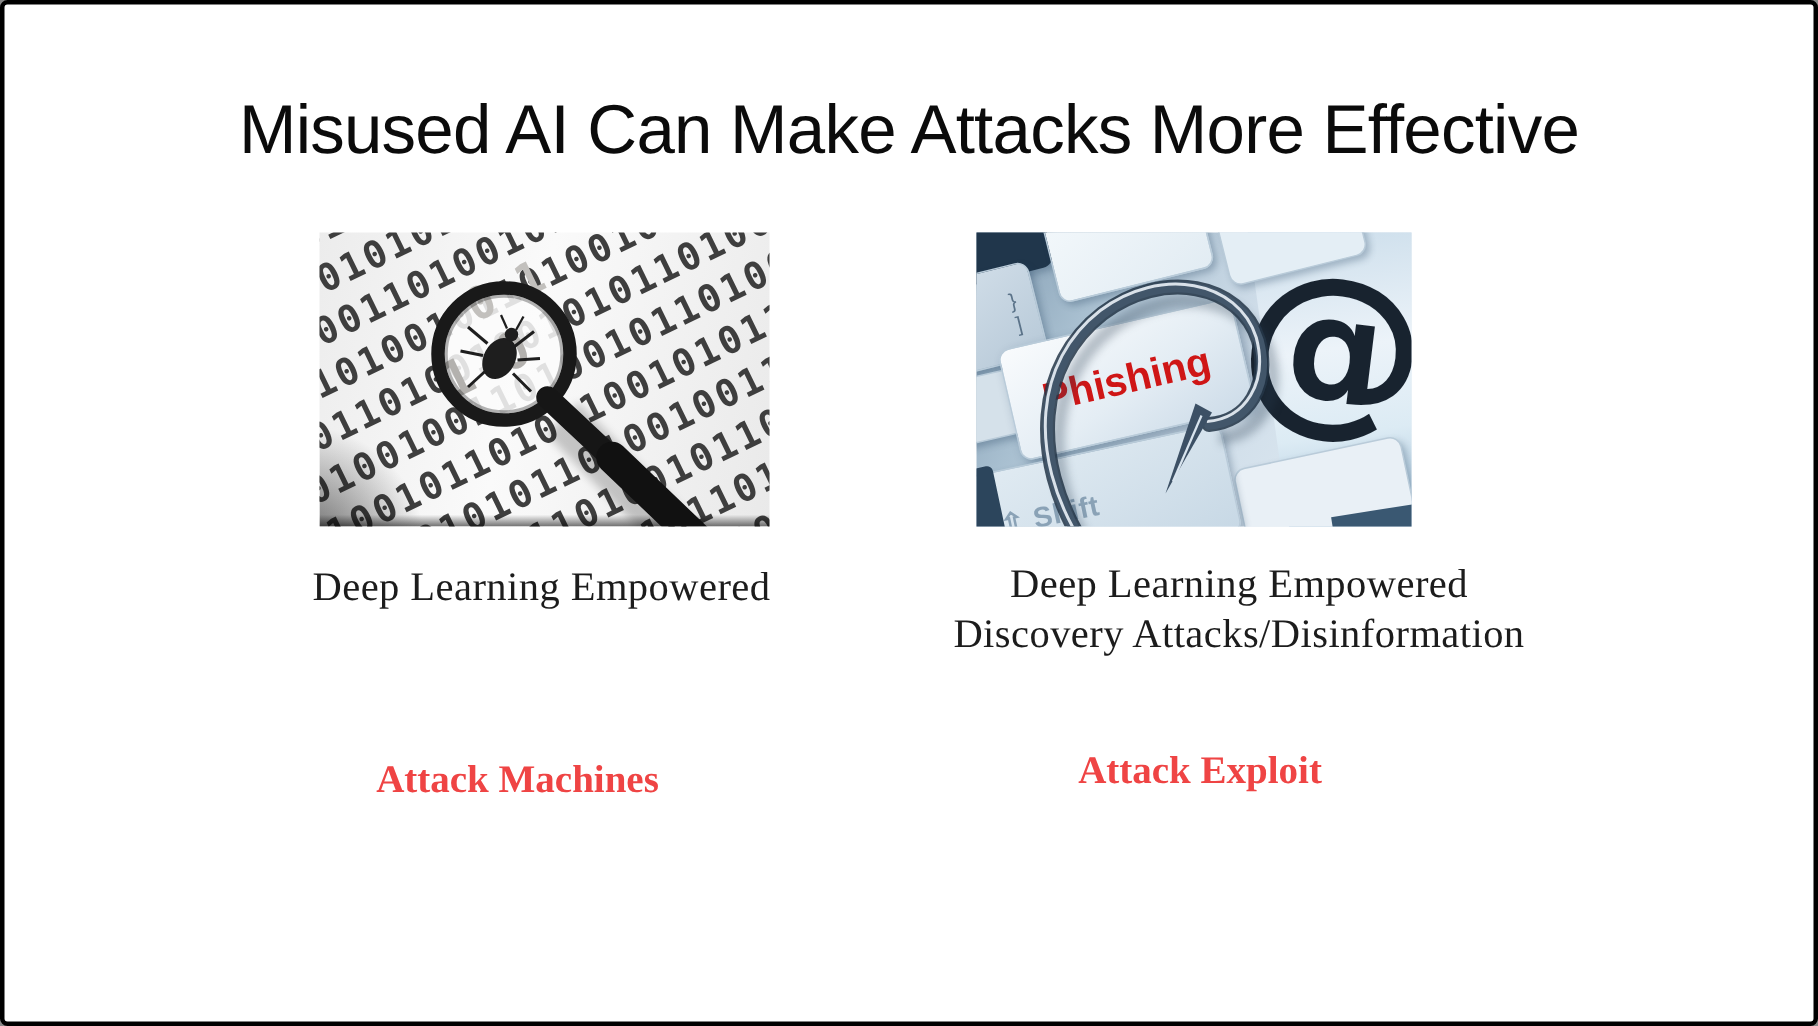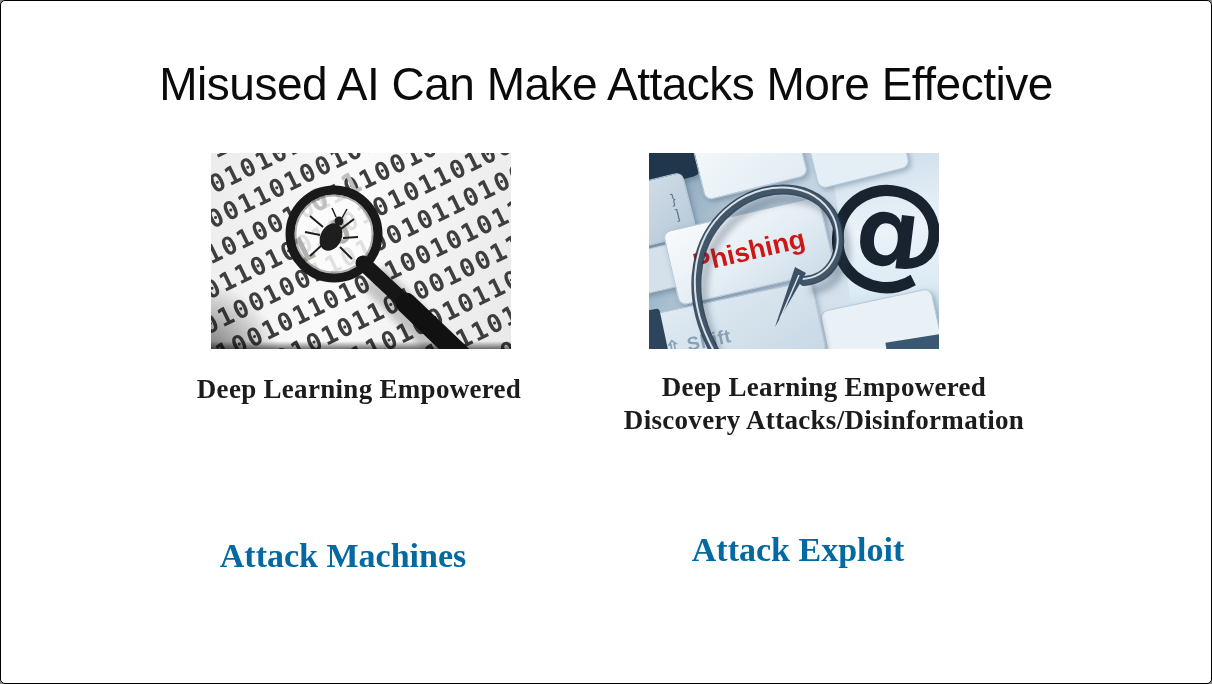--- a/index.html
+++ b/index.html
@@ -1,39 +1,38 @@
 <!DOCTYPE html>
 <html><head>
 <meta charset="utf-8">
 <style>
   html,body { margin:0; padding:0; background:#888; }
   .slide {
     position:relative; width:1212px; height:684px;
-    background:#ffffff; border:1px solid #000000; border-radius:5px;
+    background:#ffffff; border:3px solid #000000; border-radius:5px;
     box-sizing:border-box; overflow:hidden;
     font-family:"Liberation Sans", sans-serif;
   }
   .title {
     position:absolute; left:0; right:0; top:56px;
     text-align:center; font-size:46px; letter-spacing:-0.5px;
     color:#0b0b0b; font-family:"Liberation Sans", sans-serif;
   }
   
   .caption {
     position:absolute; width:440px; text-align:center;
     font-family:"Liberation Serif", serif; font-size:27px; line-height:33px;
-    color:#1c1c1c; letter-spacing:0.3px;font-weight:bold;
+    color:#1c1c1c; letter-spacing:0.3px;
   }
   .caption.left  { left:138px; top:372px; }
   .caption.right { left:603px; top:370px; }
   .red-label {
     position:absolute; width:440px; text-align:center;
-    font-family:"Liberation Serif", serif; font-weight:bold; font-size:34px;
-    color:#0369a1;
-    margin-top:34px;
+    font-family:"Liberation Serif", serif; font-weight:bold; font-size:26px;
+    color:#ef4444;
   }
   .red-label.left  { left:122px; top:502px; }
   .red-label.right { left:577px; top:496px; }
 
   
   .fig-binary {
     position:absolute; left:210px; top:152px; width:300px; height:196px;
     overflow:hidden; background:linear-gradient(105deg,#ececec 0%,#fafafa 45%,#e9e9e9 100%);
   }
   .binary-layer {

